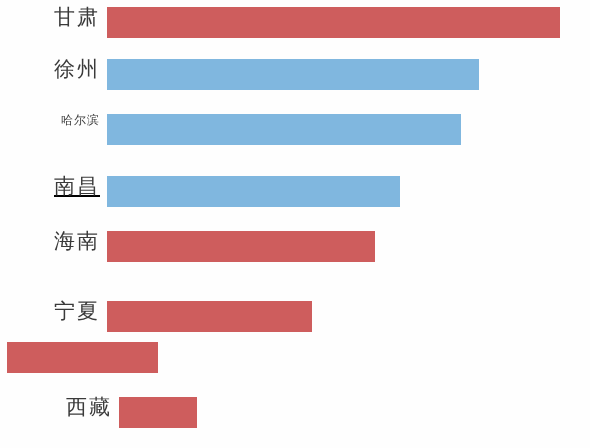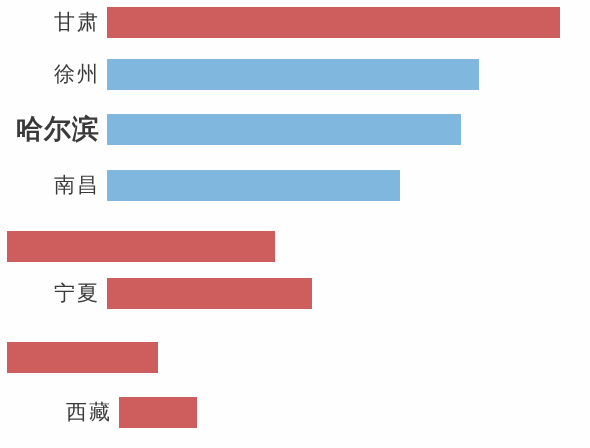--- a/index.html
+++ b/index.html
@@ -15,21 +15,20 @@
     width: 590px;
     height: 448px;
     background: #fefefe;
     overflow: hidden;
   }
   .bar-row {
     position: absolute;
     left: 0;
     width: 590px;
     display: flex;
-    align-items: center;
   }
   .bar-label {
     width: 100px;
     flex: 0 0 100px;
     text-align: right;
     padding-right: 0px;
     box-sizing: border-box;
     font-size: 21px;
     line-height: 1;
     color: #3a3a3a;
@@ -44,21 +43,21 @@
     height: 31px;
     margin-left: 7px;
   }
   .bar-fill {
     position: absolute;
     left: 0;
     top: 0;
     height: 31px;
     border-radius: 0;
   }
-  .label-3char { letter-spacing: 1px; font-size: 27px; font-weight: bold; }
+  .label-3char { letter-spacing: 1px; font-size: 12px; }
 </style>
 </head>
 <body>
 
 <div id="chart-root">
   <div id="bars-container">
       <div class="bar-row" style="top: 7px;">
         <div class="bar-label">甘肃</div>
         <div class="bar-track">
           <div class="bar-fill" title="甘肃" style="width: 453px; background: rgb(206, 93, 93);"></div>
@@ -69,32 +68,33 @@
         <div class="bar-track">
           <div class="bar-fill" title="徐州" style="width: 372px; background: rgb(128, 183, 223);"></div>
         </div>
       </div>
       <div class="bar-row" style="top: 114px;">
         <div class="bar-label label-3char">哈尔滨</div>
         <div class="bar-track">
           <div class="bar-fill" title="哈尔滨" style="width: 354px; background: rgb(128, 183, 223);"></div>
         </div>
       </div>
-      <div class="bar-row" style="top: 170px;">
+      <div class="bar-row" style="top: 176px; text-decoration: underline;">
         <div class="bar-label">南昌</div>
         <div class="bar-track">
           <div class="bar-fill" title="南昌" style="width: 293px; background: rgb(128, 183, 223);"></div>
         </div>
       </div>
       <div class="bar-row" style="top: 231px;">
+        <div class="bar-label">海南</div>
         <div class="bar-track">
           <div class="bar-fill" title="海南" style="width: 268px; background: rgb(206, 93, 93);"></div>
         </div>
       </div>
-      <div class="bar-row" style="top: 278px;">
+      <div class="bar-row" style="top: 301px;">
         <div class="bar-label">宁夏</div>
         <div class="bar-track">
           <div class="bar-fill" title="宁夏" style="width: 205px; background: rgb(206, 93, 93);"></div>
         </div>
       </div>
       <div class="bar-row" style="top: 342px;">
         <div class="bar-track">
           <div class="bar-fill" title="青海" style="width: 151px; background: rgb(206, 93, 93);"></div>
         </div>
       </div>

